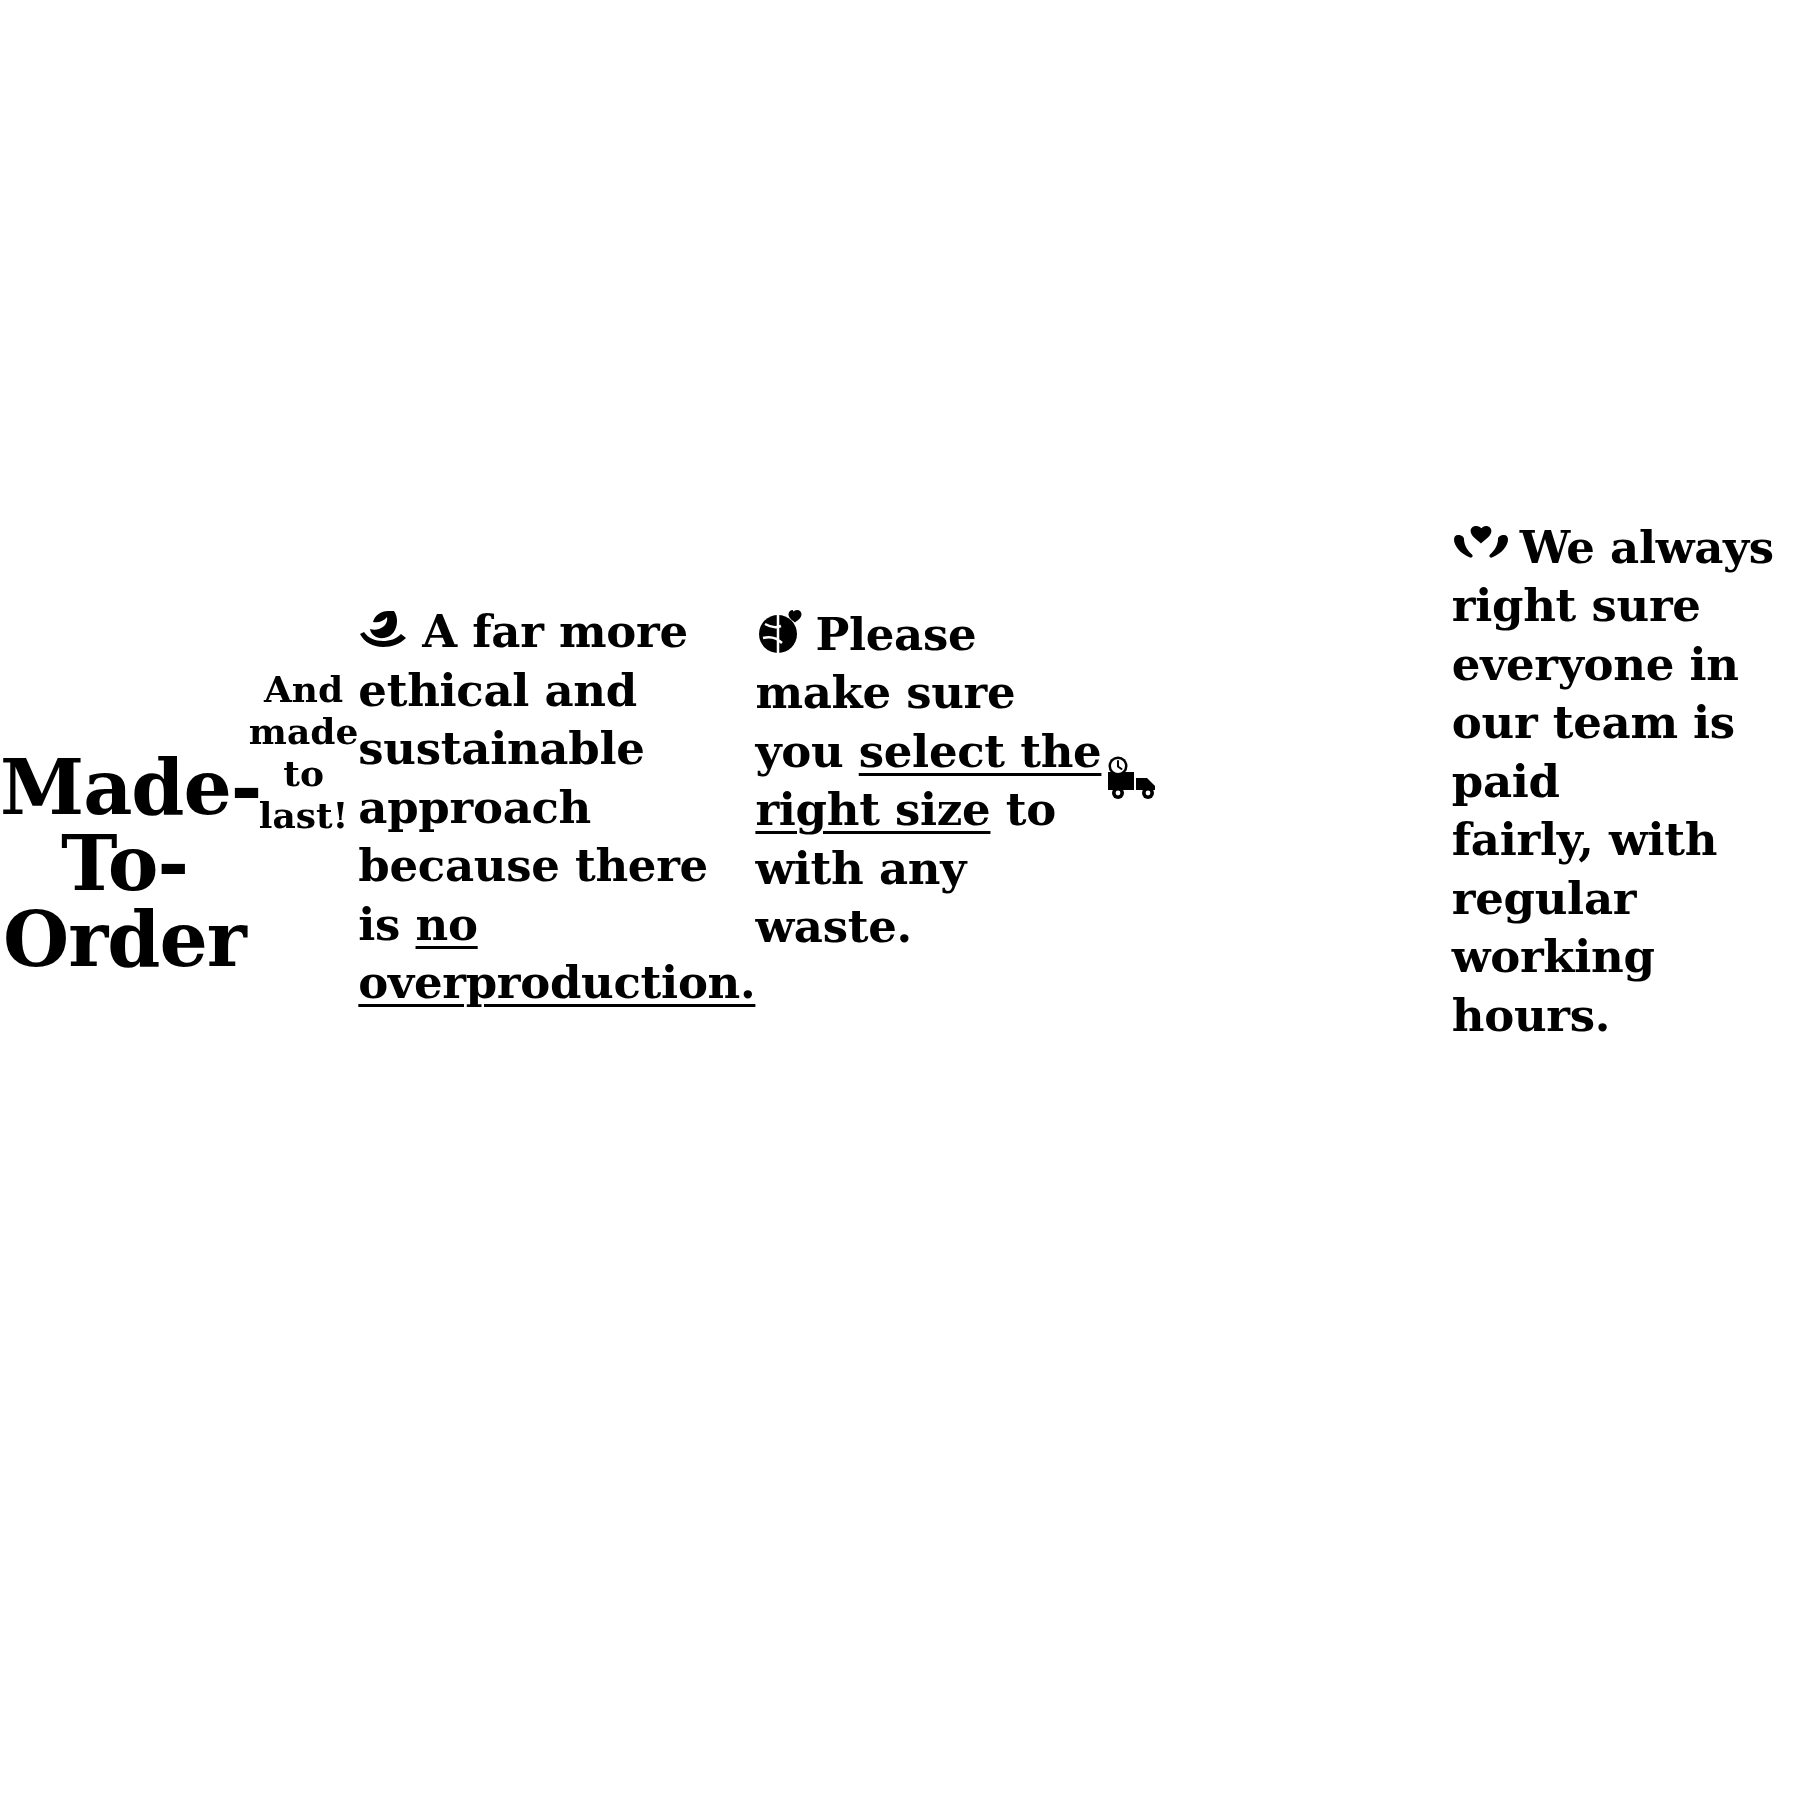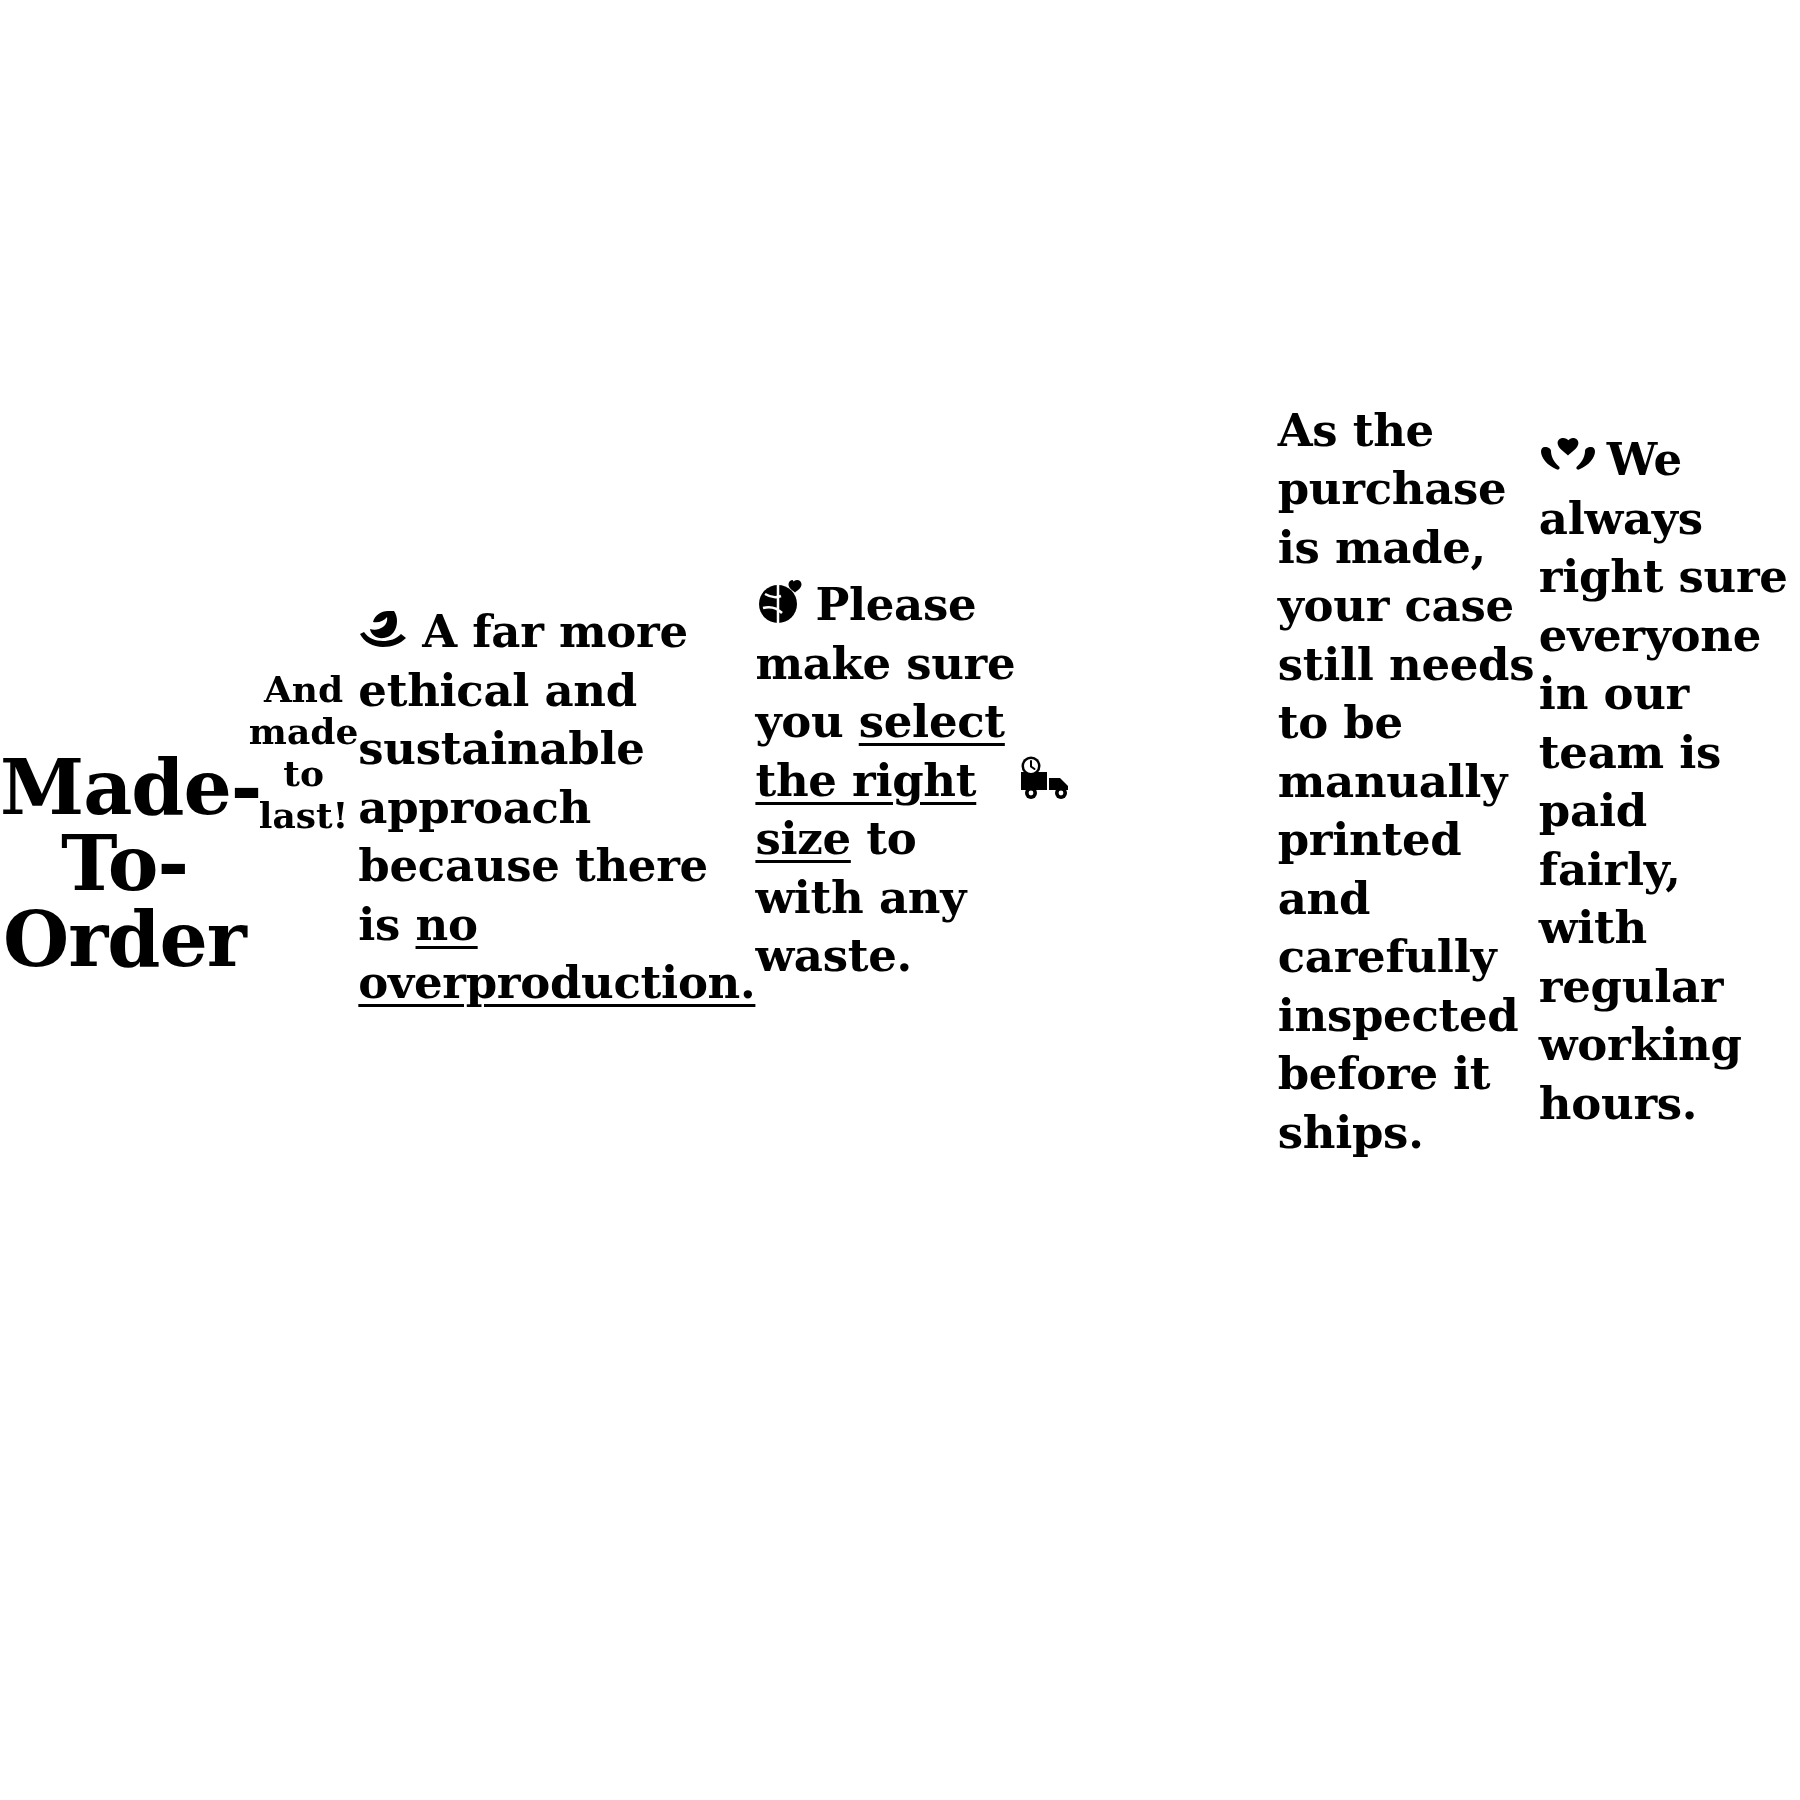--- a/index.html
+++ b/index.html
@@ -128,24 +128,20 @@
         <circle cx="14" cy="37" r="2.4" fill="#fff"></circle>
         <circle cx="44" cy="37" r="6" fill="#000"></circle>
         <circle cx="44" cy="37" r="2.4" fill="#fff"></circle>
         <circle cx="14" cy="10" r="9.5" fill="#000"></circle>
         <circle cx="14" cy="10" r="7" fill="#fff"></circle>
         <path d="M14 5v5.5l3.5 2.5" stroke="#000" stroke-width="2" fill="none" stroke-linecap="round"></path>
       </svg>
     </span>
   </div>
 
-  <div class="body-block b4">
-    <span>As the purchase is made, your case still needs to be manually</span><br>
-    <span>printed and carefully inspected before it ships.</span>
-  </div>
 
   <div class="body-block b5">
     <span class="glyph">
       <svg width="58" height="46" viewBox="0 0 58 46" aria-hidden="true">
         <path d="M29 3c-3.2 0-5.4 2.3-5.4 5 0 5 7.5 9.6 10.4 12.4C36.9 17.6 44.4 13 44.4 8c0-2.7-2.2-5-5.4-5-2 0-3.6 1-4.6 2.3C33.4 4 31.6 3 29 3z" fill="#000" transform="translate(-5,0)"></path>
         <path d="M6 12c-2.5 0-4 2-4 4.5 0 6 6 14 16 18 2 .8 3.5-1.5 2-3-6-5-8-11-8-15.5C12 14 9.5 12 6 12z" fill="#000"></path>
         <path d="M52 12c2.5 0 4 2 4 4.5 0 6-6 14-16 18-2 .8-3.5-1.5-2-3 6-5 8-11 8-15.5 0-2 2.5-4 6-4z" fill="#000"></path>
       </svg>
     </span><span>We always right sure everyone in our team is paid</span><br>
     <span>fairly, with regular working hours.</span>

